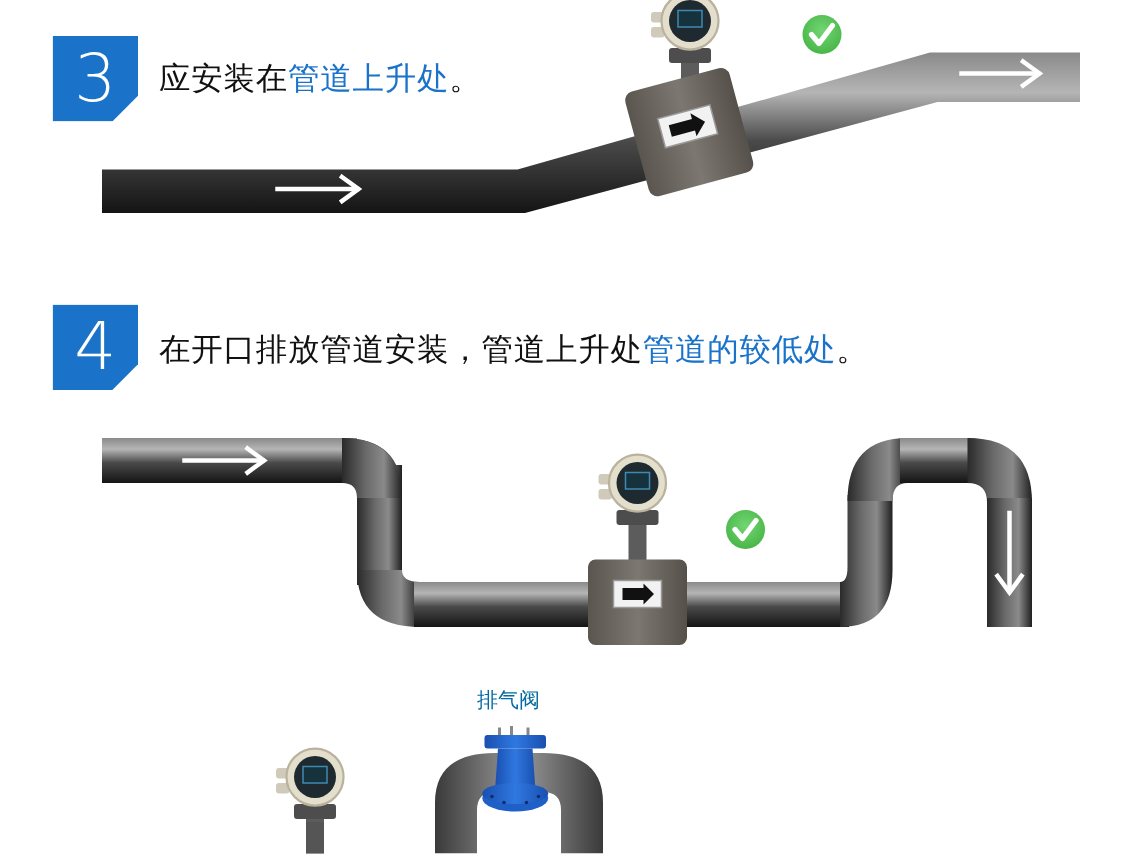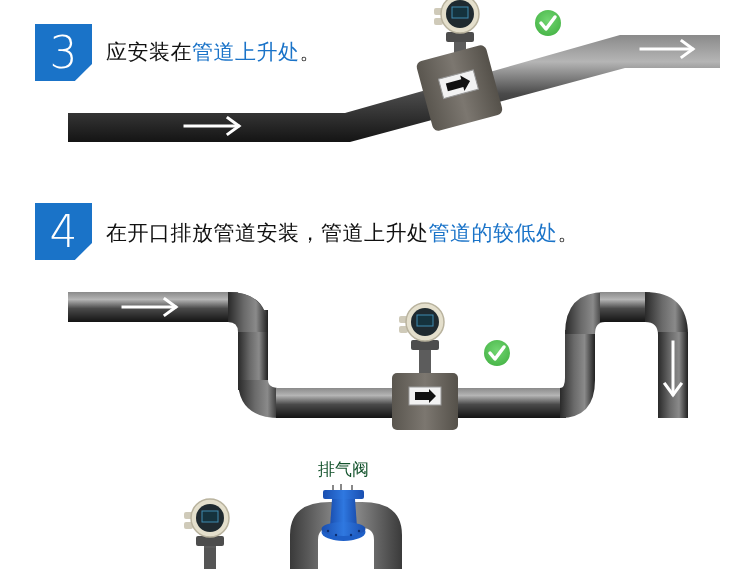--- a/index.html
+++ b/index.html
@@ -6,21 +6,21 @@
     body { width: 750px; height: 569px; position: relative; overflow: hidden; font-family: "DejaVu Sans", "Liberation Sans", sans-serif; }
     .badge {
       position: absolute; width: 57px; height: 57px; background: #1a73c8;
       color: #fff; font-family: "DejaVu Sans", sans-serif; font-size: 44px; font-weight: 300;
       display: flex; align-items: center; justify-content: center; line-height: 1;
       clip-path: polygon(0 0, 100% 0, 100% 70%, 70% 100%, 0 100%);
     }
     .title { position: absolute; font-size: 21px; color: #111; white-space: nowrap; letter-spacing: 0.5px; }
     .title .hl { color: #1a73c8; }
     svg { position: absolute; left: 0; top: 0; }
-    .label-valve { position: absolute; font-size: 17px; color: #14532d; }
+    .label-valve { position: absolute; font-size: 14px; color: #0369a1; }
   </style>
 </head>
 <body>
 
 <svg width="750" height="569" viewBox="0 0 750 569">
   <defs>
     <linearGradient id="pipeH" x1="0" y1="0" x2="0" y2="1">
       <stop offset="0" stop-color="#8a8a8a"></stop>
       <stop offset="0.25" stop-color="#b5b5b5"></stop>
       <stop offset="0.55" stop-color="#4a4a4a"></stop>

